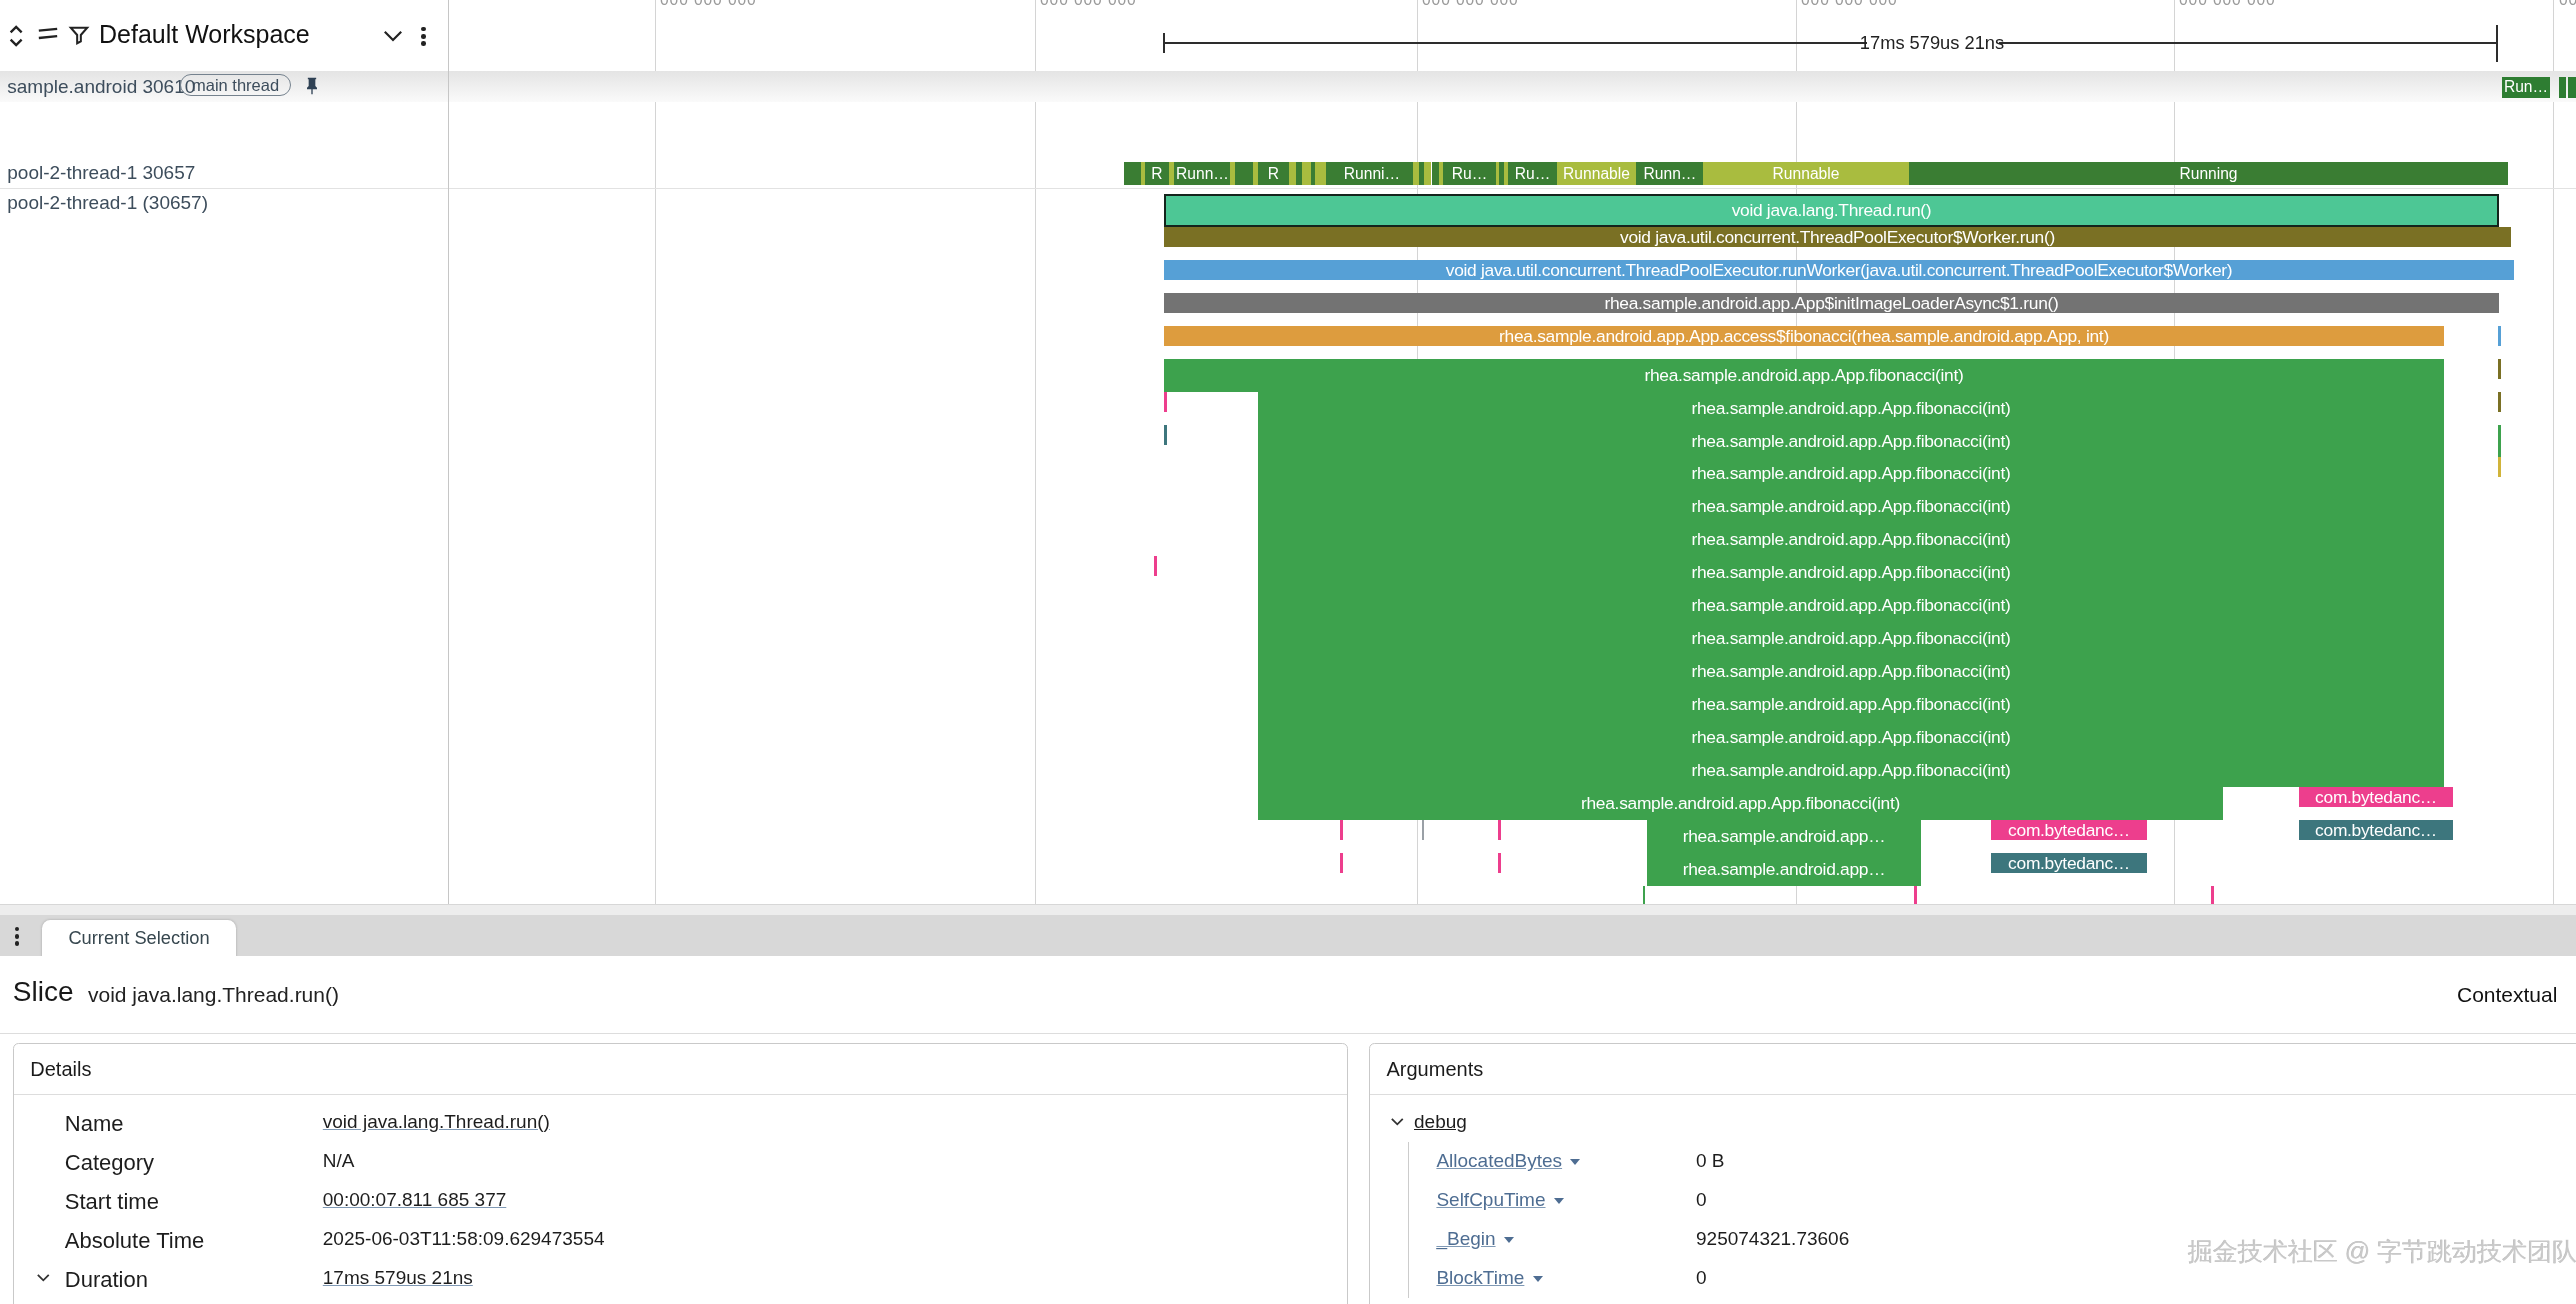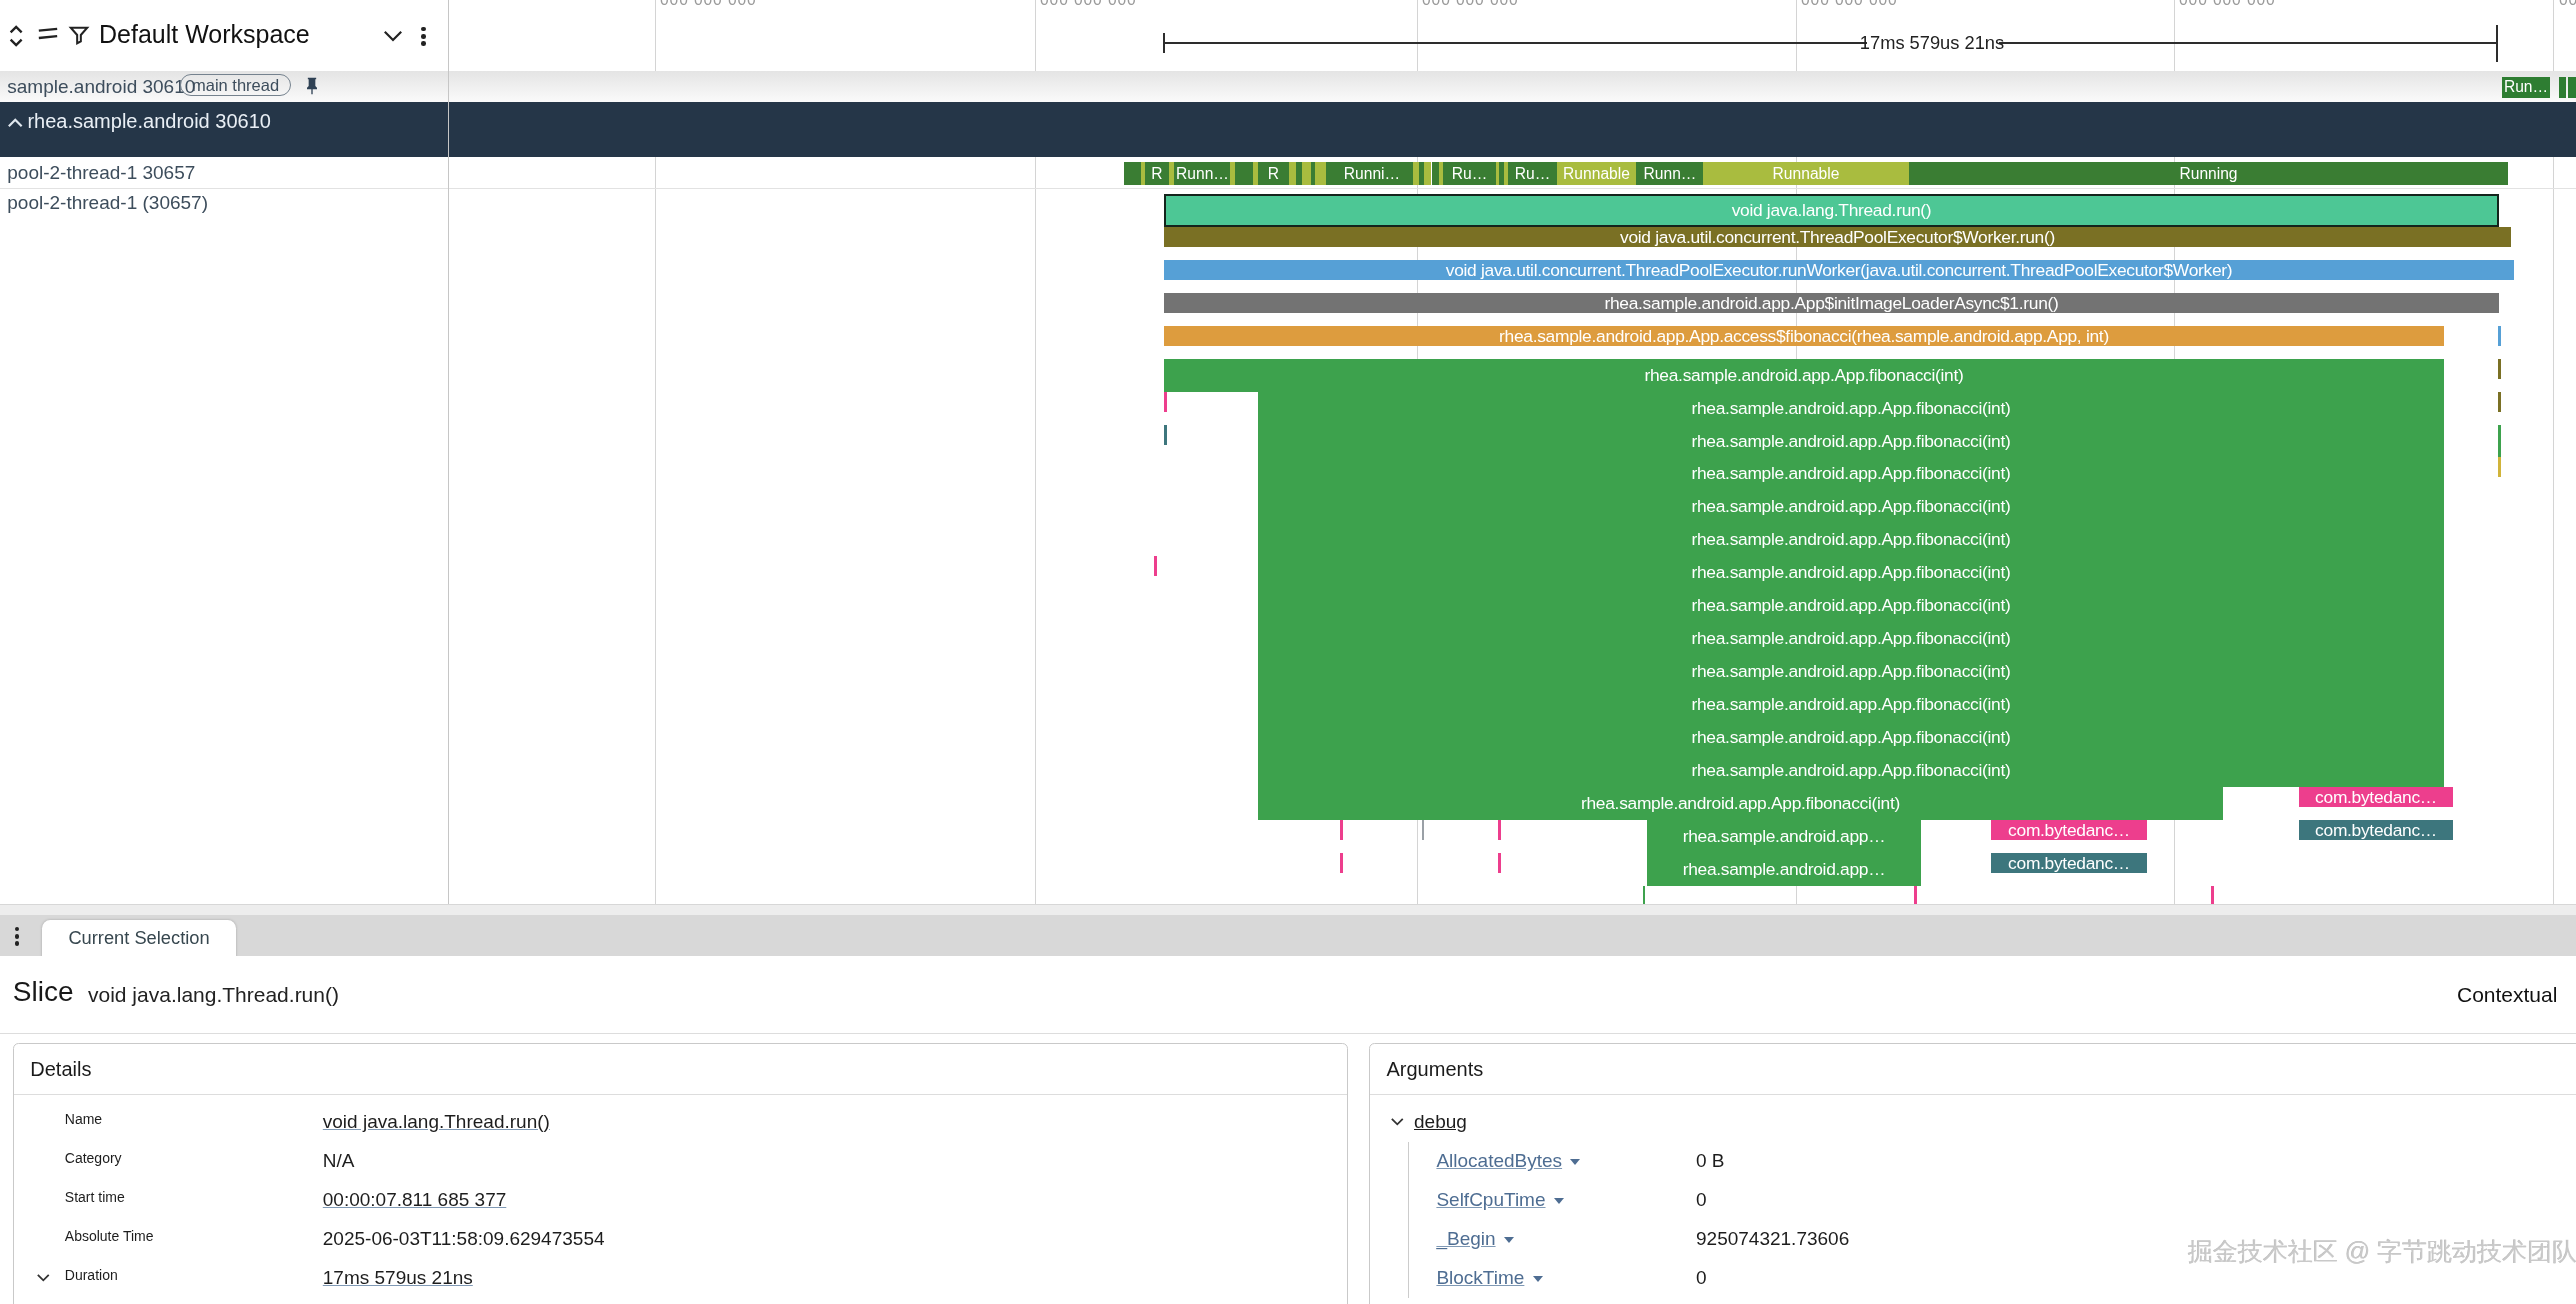--- a/index.html
+++ b/index.html
@@ -73,21 +73,21 @@
   #contextual{position:absolute;left:2457px;top:27.4px;font-size:21px;color:#111;white-space:nowrap;}
   #header-divider{position:absolute;left:0;top:1033px;width:2576px;height:0.9px;background:#ddd;}
 
   .card{position:absolute;top:1043px;background:#fff;border:0.9px solid #c9c9c9;border-radius:5.5px;height:274px;box-sizing:border-box;}
   #details-card{left:12.8px;width:1335px;}
   #args-card{left:1369px;width:1220px;}
   .card-header{height:50px;border-bottom:0.9px solid #ddd;display:flex;align-items:center;padding-left:16.5px;
                font-size:20px;color:#1b1b1b;}
   .card-body{position:relative;padding-top:8.2px;}
   .drow{position:relative;height:39px;}
-  .drow .dlabel{position:absolute;left:51px;top:8.2px;font-size:14px;color:#1d1d1d;white-space:nowrap;}
+  .drow .dlabel{position:absolute;left:51px;top:8.2px;font-size:22px;color:#1d1d1d;white-space:nowrap;}
   .drow .dvalue{position:absolute;left:309px;top:8.2px;font-size:19px;color:#1d1d1d;white-space:nowrap;}
   .linkv{color:#4e6d92;text-decoration:underline;text-decoration-color:#7f99b5;cursor:pointer;}
   .drow .dchevron{position:absolute;left:22px;top:13.7px;}
 
   #debug-row{position:relative;height:39px;}
   #debug-label{position:absolute;left:44px;top:8.2px;font-size:19px;color:#1d1d1d;text-decoration:underline;}
   #debug-chevron{position:absolute;left:20px;top:13.7px;}
   #args-tree{margin-left:38px;border-left:0.9px solid #ccc;}
   .arow{position:relative;height:39px;}
   .arow .aname{position:absolute;left:27.4px;top:8.2px;font-size:19px;white-space:nowrap;}
@@ -140,28 +140,20 @@
             <path fill="#2f4154" d="M16 12V4h1V2H7v2h1v8l-2 2v2h5.2v6h1.6v-6H18v-2l-2-2z"></path>
           </svg>
       </span>
       <div id="process-slices">
           <div class="mini-slice" style="left: 2502px; width: 48px;">Run…</div>
           <div class="mini-slice" style="left: 2559px; width: 7.3px;"></div>
           <div class="mini-slice" style="left: 2568px; width: 8.2px;"></div>
         </div>
     </div>
 
-    <div id="group-header">
-      <span id="group-caret">
-        <svg width="16.5" height="11" viewBox="0 0 18 12">
-            <polyline points="2,10 9,3 16,10" fill="none" stroke="#dfe7ee" stroke-width="2.4"></polyline>
-          </svg>
-      </span>
-      <span id="group-name">rhea.sample.android 30610</span>
-    </div>
 
     <div class="thread-label" style="top:162px;">pool-2-thread-1 30657</div>
     <div id="states">
         <div class="seg run" style="left: 1124px; width: 16.5px;"></div>
         <div class="seg rnb" style="left: 1141px; width: 4.6px;"></div>
         <div class="seg run" style="left: 1145px; width: 24px;">R</div>
         <div class="seg rnb" style="left: 1169px; width: 4.6px;"></div>
         <div class="seg run" style="left: 1174px; width: 57px;">Runn…</div>
         <div class="seg rnb" style="left: 1230px; width: 4.6px;"></div>
         <div class="seg run" style="left: 1235px; width: 18.3px;"></div>

